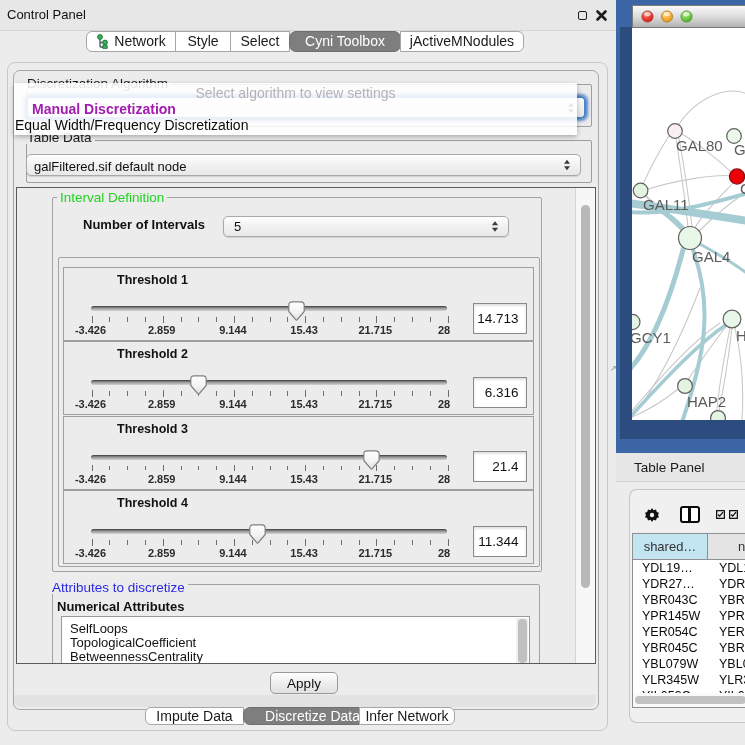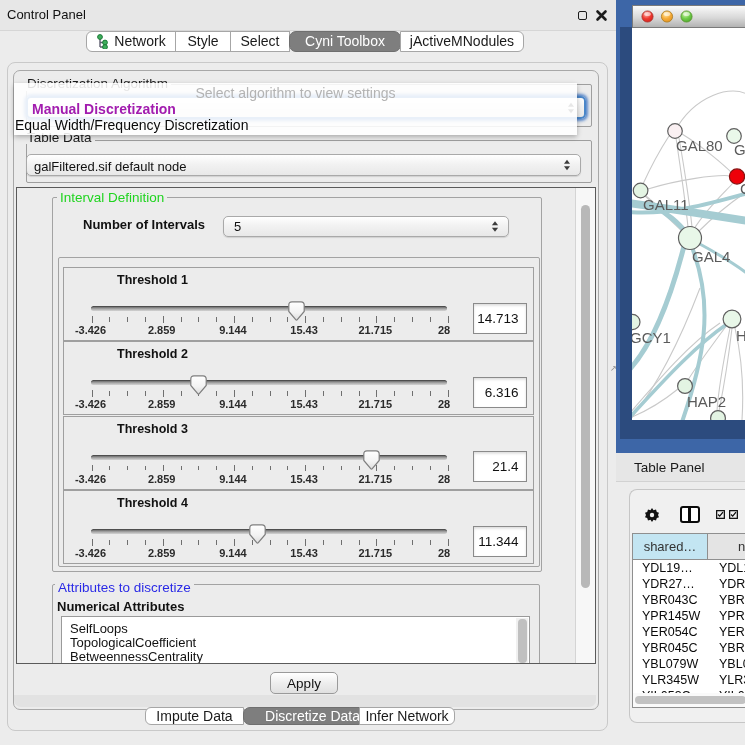--- a/index.html
+++ b/index.html
@@ -275,21 +275,21 @@
             <stop offset="0.6" stop-color="#f2f2f2"></stop>
             <stop offset="1" stop-color="#dcdcdc"></stop>
           </linearGradient>
         </defs>
         <path d="M4 0.8 H13 Q16.2 0.8 16.2 4 V10.5 L9.3 18.6 Q8.5 19.5 7.7 18.6 L0.8 10.5 V4 Q0.8 0.8 4 0.8 Z" fill="url(#thg3)" stroke="#7e7e7e" stroke-width="1.2"></path>
       </svg>
       <div class="tfield">11.344</div>
     </div>
 
   <div class="grp" style="left:35px;top:396px;width:486px;height:200px;border-color:#a3a3a3;"></div>
-  <div class="grptitle" style="left:38px;top:392.5px;color:#2a2ae6;">Attributes to discretize</div>
+  <div class="grptitle" style="left:32px;top:392.5px;color:#2a2ae6;">Attributes to discretize</div>
   <div class="abs" style="left:40px;top:411px;font-size:13px;font-weight:bold;color:#111;">Numerical Attributes</div>
   <div class="abs" style="left:44px;top:428px;width:469px;height:60px;background:#ffffff;border:1px solid #9a9a9a;box-sizing:border-box;">
     <div class="abs" style="left:8px;top:4px;font-size:13px;color:#111;">SelfLoops</div>
     <div class="abs" style="left:8px;top:18px;font-size:13px;color:#111;">TopologicalCoefficient</div>
     <div class="abs" style="left:8px;top:32px;font-size:13px;color:#111;">BetweennessCentrality</div>
     <div class="abs" style="right:1px;top:1px;width:12px;height:58px;background:#f0f0f0;"></div>
     <div class="abs" style="right:2.5px;top:2px;width:9px;height:44px;background:#c0c0c0;border-radius:4px;"></div>
   </div>
 </div>
 

